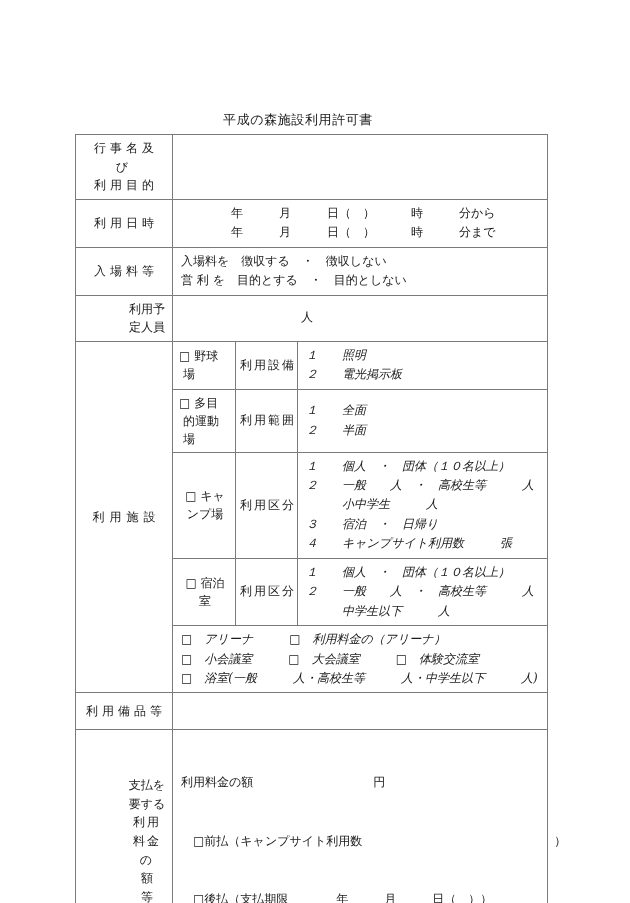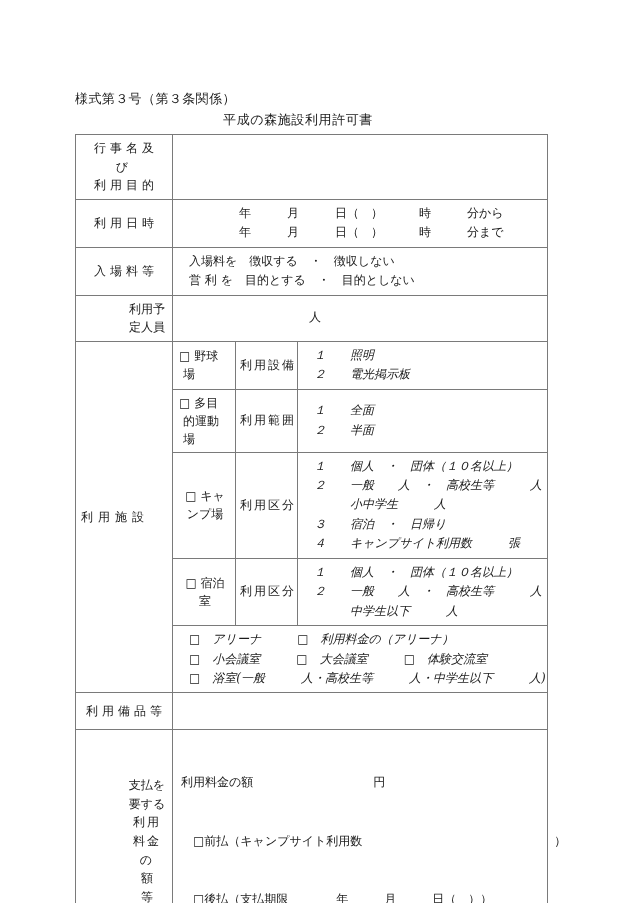--- a/index.html
+++ b/index.html
@@ -62,26 +62,27 @@
     display: block;
     letter-spacing: 4px;
     text-indent: 4px;
   }
   .lbl .sp2 {
     display: block;
     letter-spacing: 0px;
     margin-left: 46px;
   }
   .cell-body {
-    padding: 4px 16px !important;
+    padding: 4px 8px !important;
     line-height: 1.62;
     font-size: 12px;
   }
   .blank-tall { height: 38px; }
   .vcenter-label {
+    text-align: center;
     letter-spacing: 5px;
     text-indent: 5px;
     font-size: 12px;
   }
   .datetime-line {
     padding-left: 50px;
     white-space: pre;
   }
   .sub-facility {
     text-align: left;
@@ -104,21 +105,20 @@
     padding: 4px 8px !important;
     line-height: 1.62;
     white-space: pre;
   }
 </style>
 </head>
 <body>
 
 <div class="page">
 
-  <div class="form-no">様式第３号（第３条関係）</div>
   <div class="doc-title">平成の森施設利用許可書</div>
 
   <table class="main">
     <colgroup>
       <col style="width:97px">
       <col style="width:63px">
       <col style="width:62px">
       <col style="width:250px">
     </colgroup>
     <tbody>

